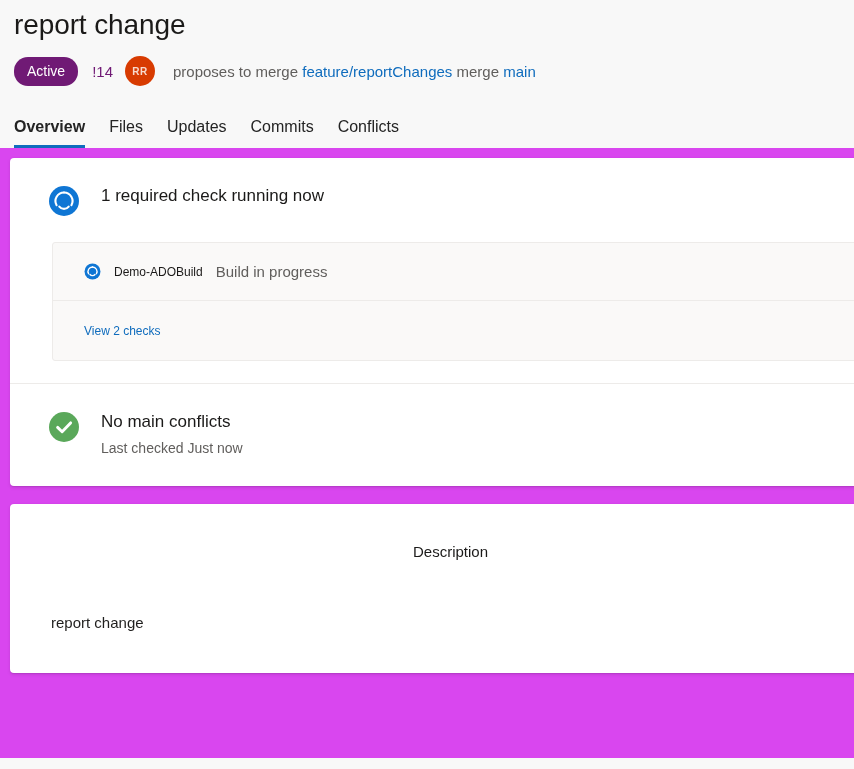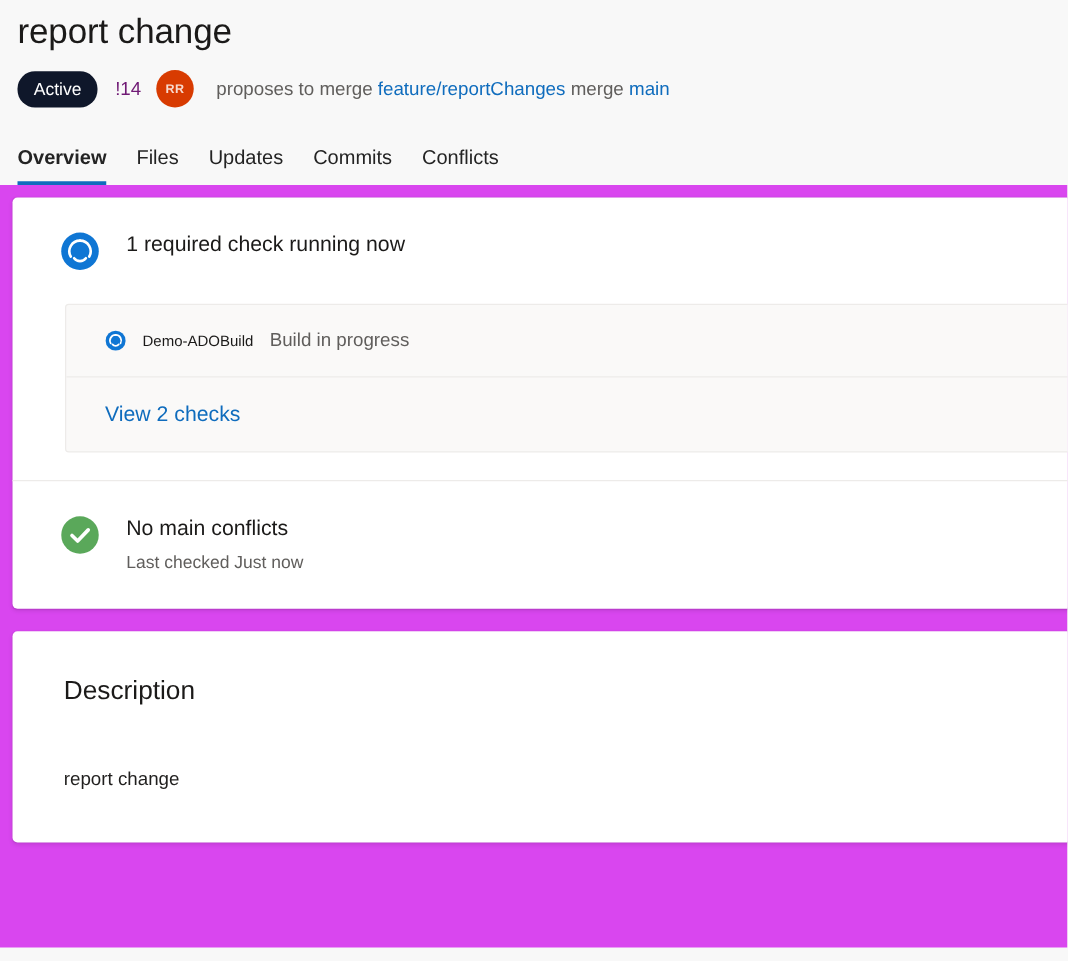--- a/index.html
+++ b/index.html
@@ -32,21 +32,21 @@
     margin: 0;
   }
 
   .pr-subline {
     display: flex;
     align-items: center;
     height: 34px;
     margin-top: 10px;
   }
   .status-pill {
-    background: #0f172a;
+    background: #701a75;
     color: #ffffff;
     font-size: 14px;
     line-height: 1;
     padding: 7px 13px 8px;
     border-radius: 14px;
     display: inline-block;
     white-space: nowrap;
   }
   .pr-id {
     font-size: 15px;
@@ -185,44 +185,45 @@
     height: 1px;
     background: #edebe9;
   }
   .view-checks-row {
     display: flex;
     align-items: center;
     height: 59px;
     padding: 0 18px 0 31px;
   }
   .view-checks-link {
-    font-size: 17px;
+    font-size: 12px;
     color: #0f6cbd;
     cursor: pointer;
   }
 
   .card-divider {
     height: 1px;
     background: #edebe9;
   }
 
   .conflict-section {
     padding: 26px 0 28px 0;
   }
 
   
   .desc-card {
     padding: 34px 24px 40px 41px;
   }
   .desc-heading {
-    font-size: 21px;
+    font-size: 15px;
     font-weight: 400;
     color: #1b1a19;
     line-height: 28px;
     margin: 0;
+    text-align: center;
   }
   .desc-body {
     font-size: 15px;
     color: #201f1e;
     line-height: 21px;
     margin-top: 46px;
   }
 </style>
 </head>
 <body>

